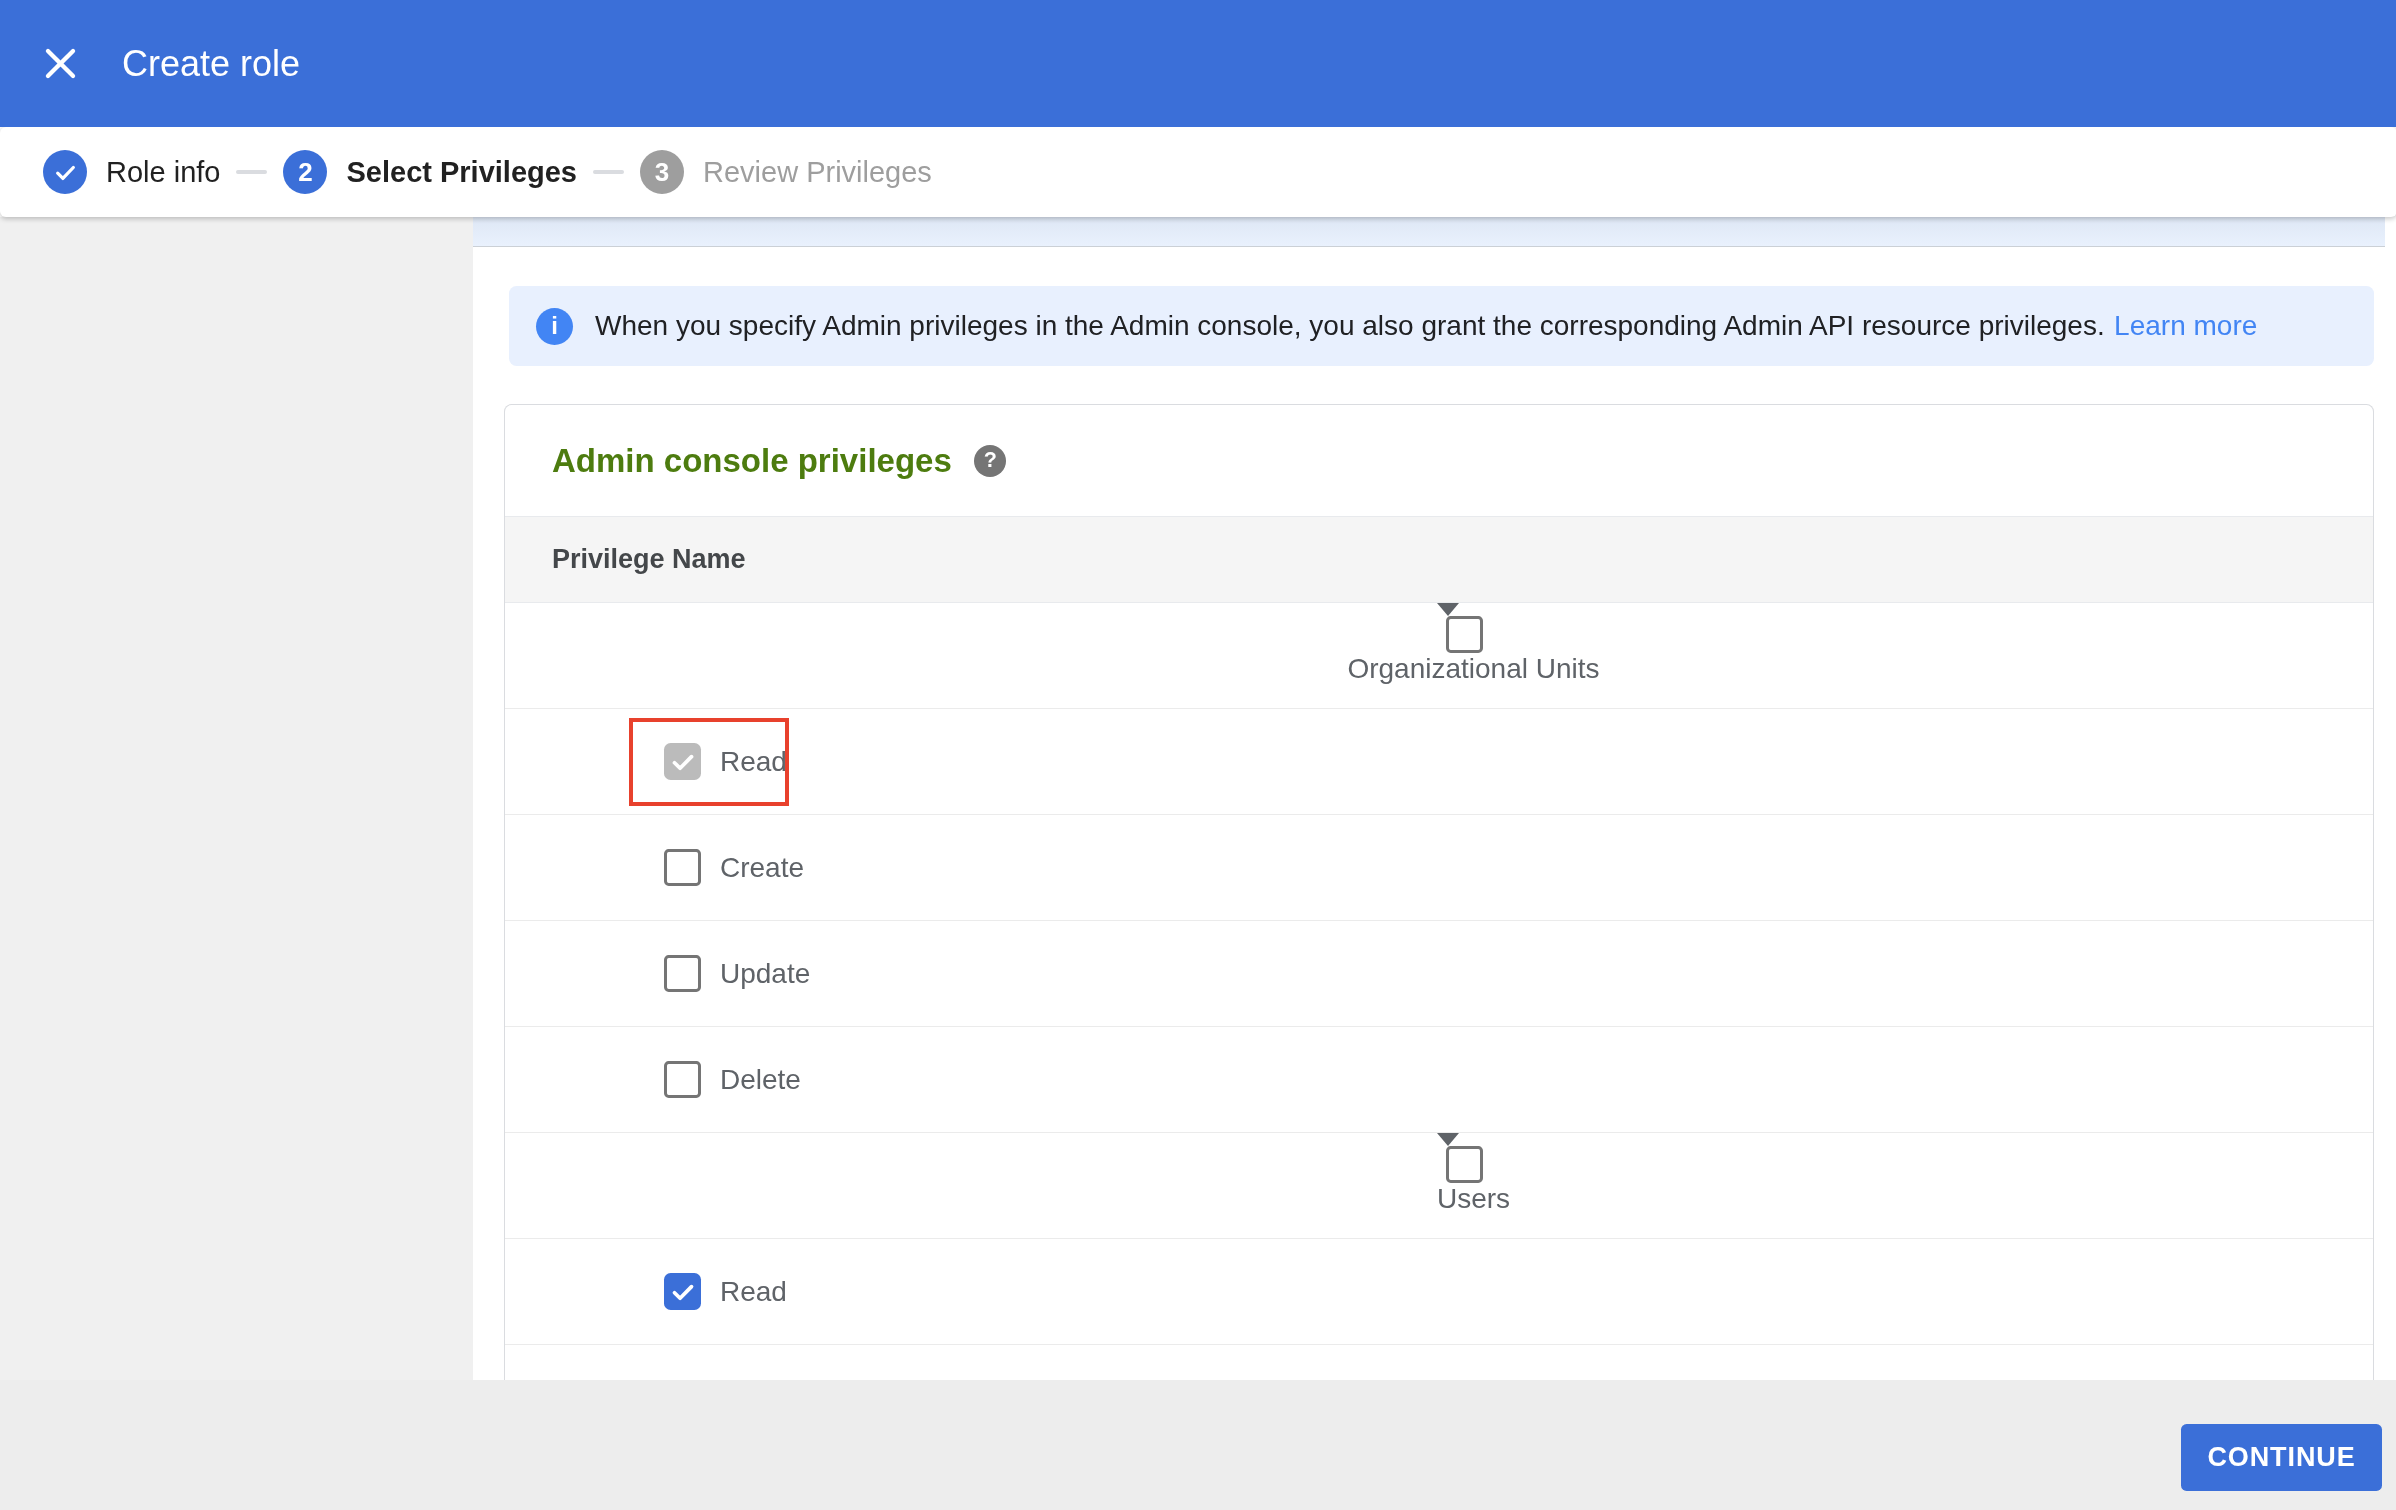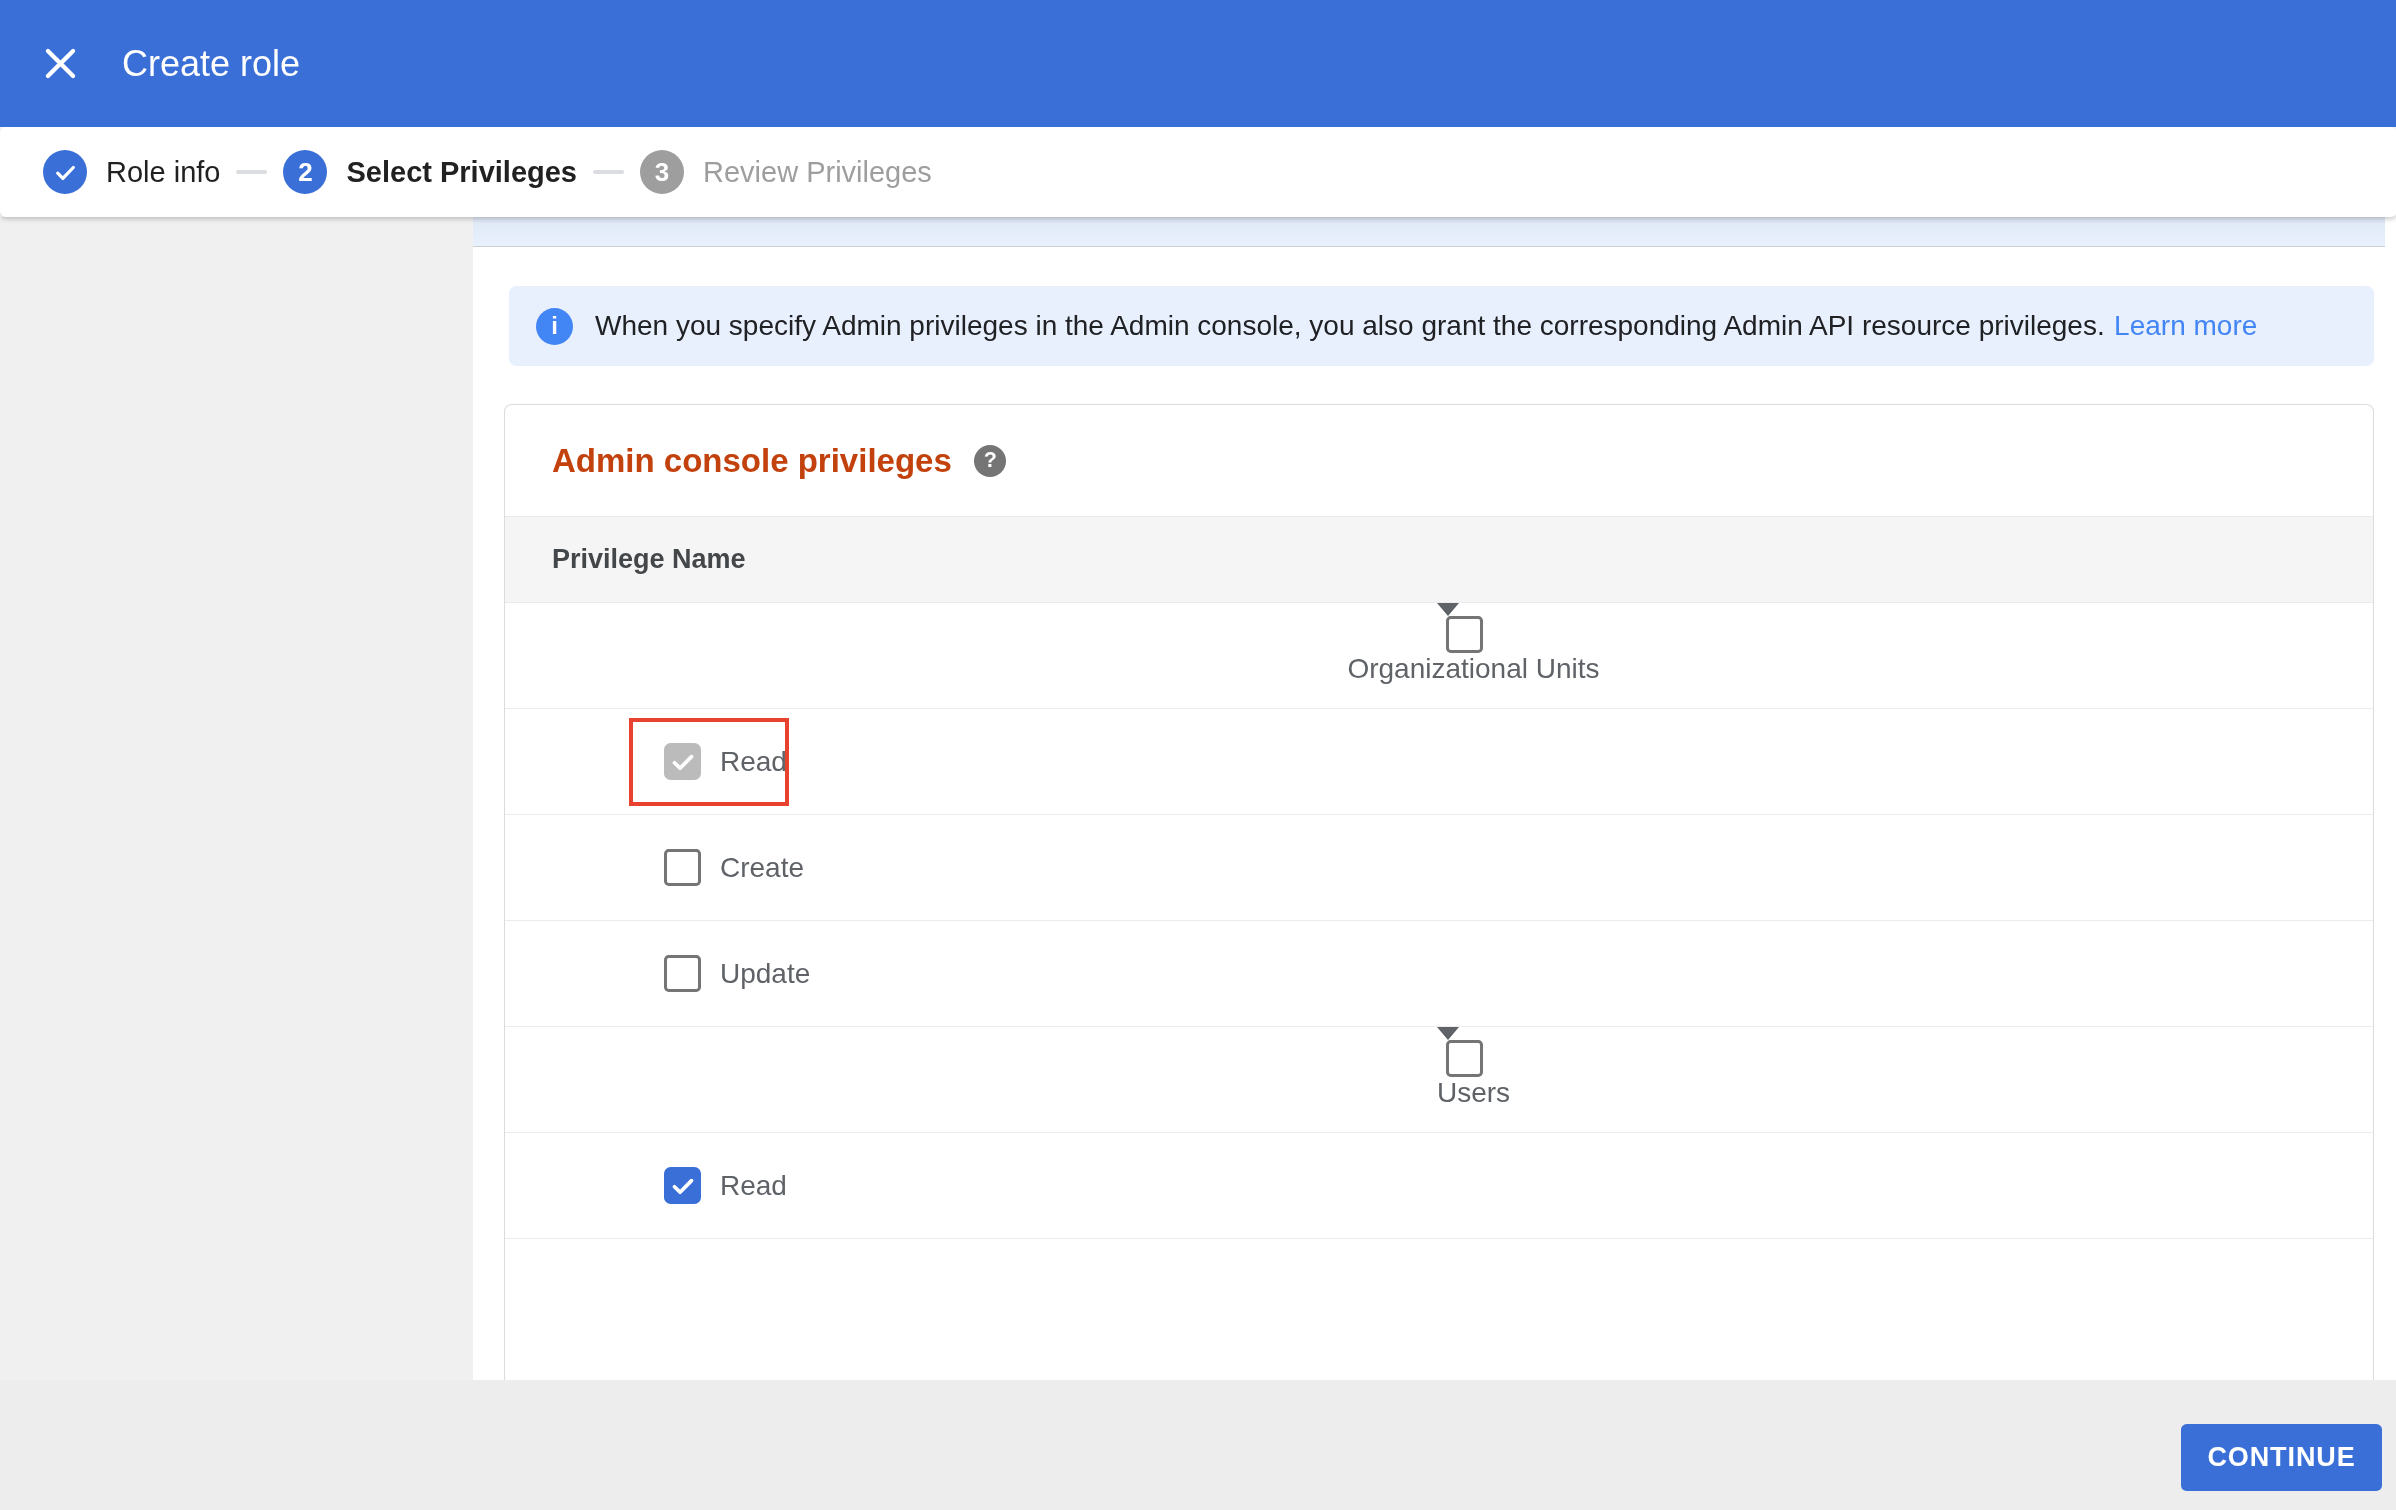--- a/index.html
+++ b/index.html
@@ -42,21 +42,21 @@
     display:flex;align-items:center;box-sizing:border-box;padding-left:27px;}
   .info-icon{width:37px;height:37px;border-radius:50%;background:#4285F4;color:#fff;
     display:flex;align-items:center;justify-content:center;font-size:24px;font-weight:700;flex:0 0 auto;}
   .banner-text{margin-left:22px;font-size:28px;color:#202124;white-space:nowrap;}
   .banner-link{color:#4285F4;margin-left:9.4px;font-size:28px;cursor:pointer;white-space:nowrap;}
 
   
   .card{left:504px;top:404px;width:1870px;height:976px;background:#fff;
     border:1.9px solid #DADCE0;border-bottom:none;border-radius:7.5px 7.5px 0 0;box-sizing:border-box;overflow:hidden;}
   .card-header{height:111px;display:flex;align-items:center;padding-left:47px;}
-  .card-title{font-size:33px;font-weight:700;color:#c2410c;}
+  .card-title{font-size:33px;font-weight:700;color:#4d7c0f;}
   .help-icon{width:32px;height:32px;border-radius:50%;background:#757575;color:#fff;font-size:21.5px;font-weight:700;
     display:flex;align-items:center;justify-content:center;margin-left:22.5px;flex:0 0 auto;}
   .search-row{height:87px;border-top:1.9px solid #E8EAED;display:flex;align-items:center;padding-left:51px;}
   .search-input{margin-left:24px;border:none;outline:none;font-size:29px;color:#3C4043;width:1312px;
     font-family:"Liberation Sans","DejaVu Sans",sans-serif;background:transparent;}
   .search-input::placeholder{color:#80868B;opacity:1;}
   .col-header{height:87px;background:#F5F5F5;border-top:1.9px solid #E8EAED;display:flex;align-items:center;padding-left:47px;
     font-size:27px;font-weight:700;color:#44474A;border-bottom:1.9px solid #E8EAED;box-sizing:border-box;}
 
   .prow{height:106px;border-bottom:1.9px solid #EBEBEB;display:flex;align-items:center;position:relative;box-sizing:border-box;}
@@ -145,20 +145,24 @@
         <span class="hl"></span>
       </div>
       <div class="prow child">
         <span class="cb unchecked"></span>
         <span class="plabel">Create</span>
       </div>
       <div class="prow child">
         <span class="cb unchecked"></span>
         <span class="plabel">Update</span>
       </div>
+      <div class="prow child">
+        <span class="cb unchecked"></span>
+        <span class="plabel">Delete</span>
+      </div>
       <div class="prow parent">
         <span class="tri"></span>
         <span class="cb unchecked"></span>
         <span class="plabel">Users</span>
       </div>
       <div class="prow child">
         <span class="cb blue">
           <svg width="28" height="28" viewBox="0 0 24 24">
             <path d="M4.7 12.6l4.8 4.8 9.8-10" fill="none" stroke="#fff" stroke-width="3.2" stroke-linecap="round" stroke-linejoin="round"></path>
           </svg>

